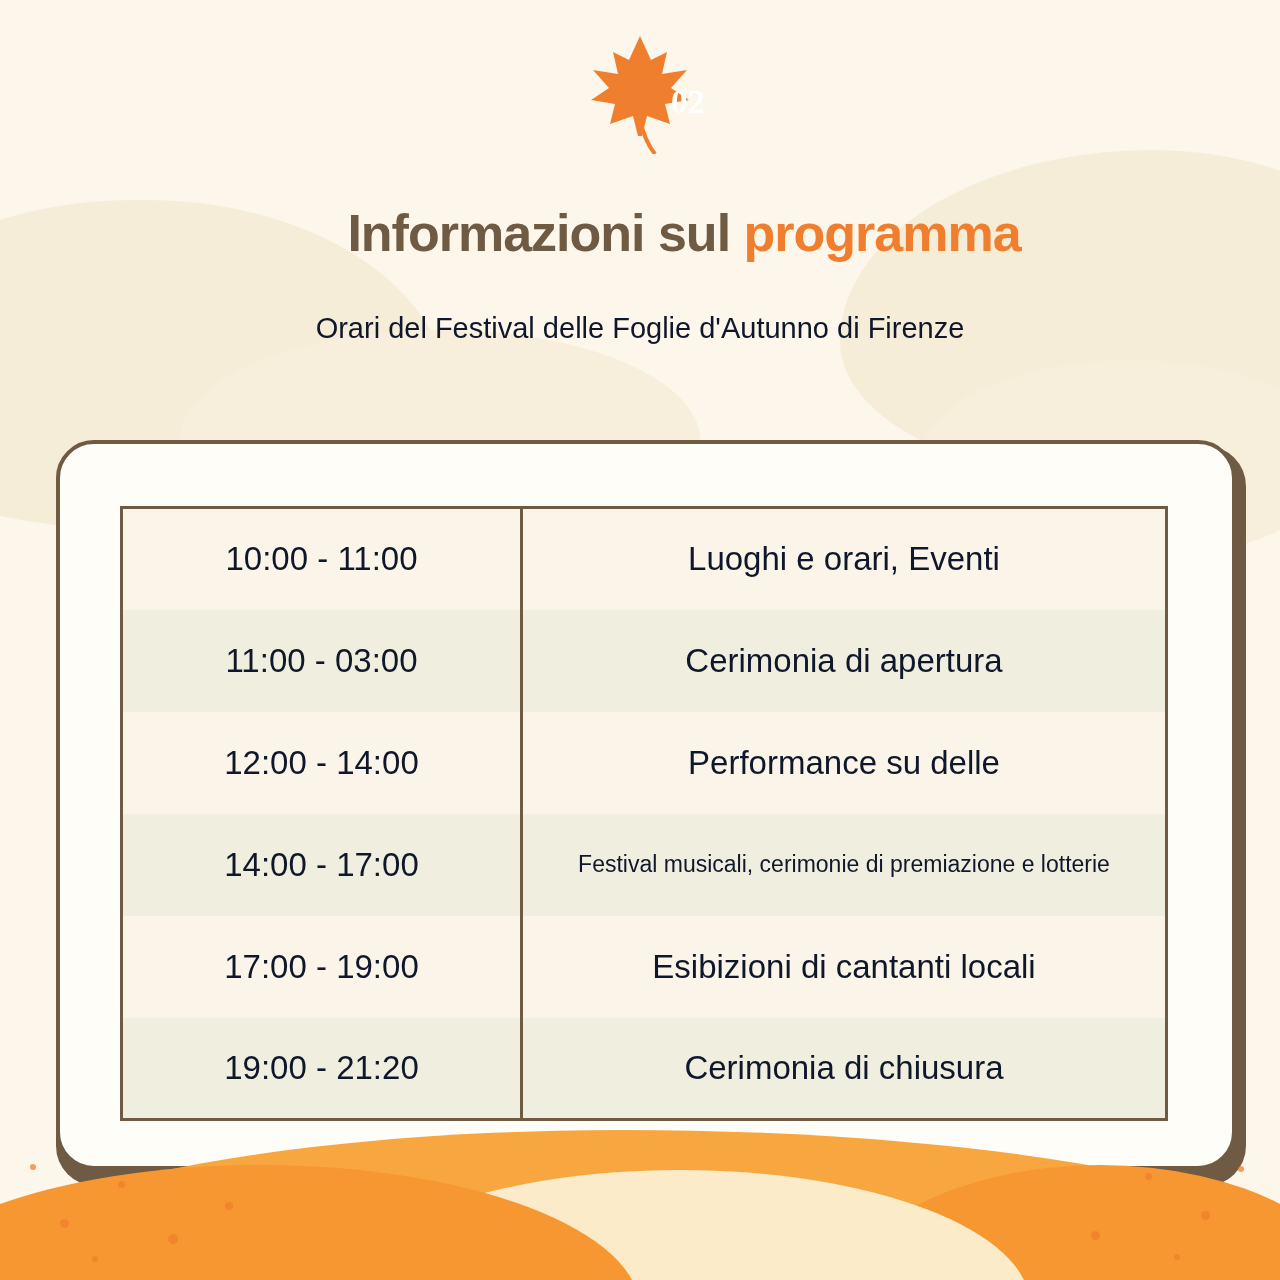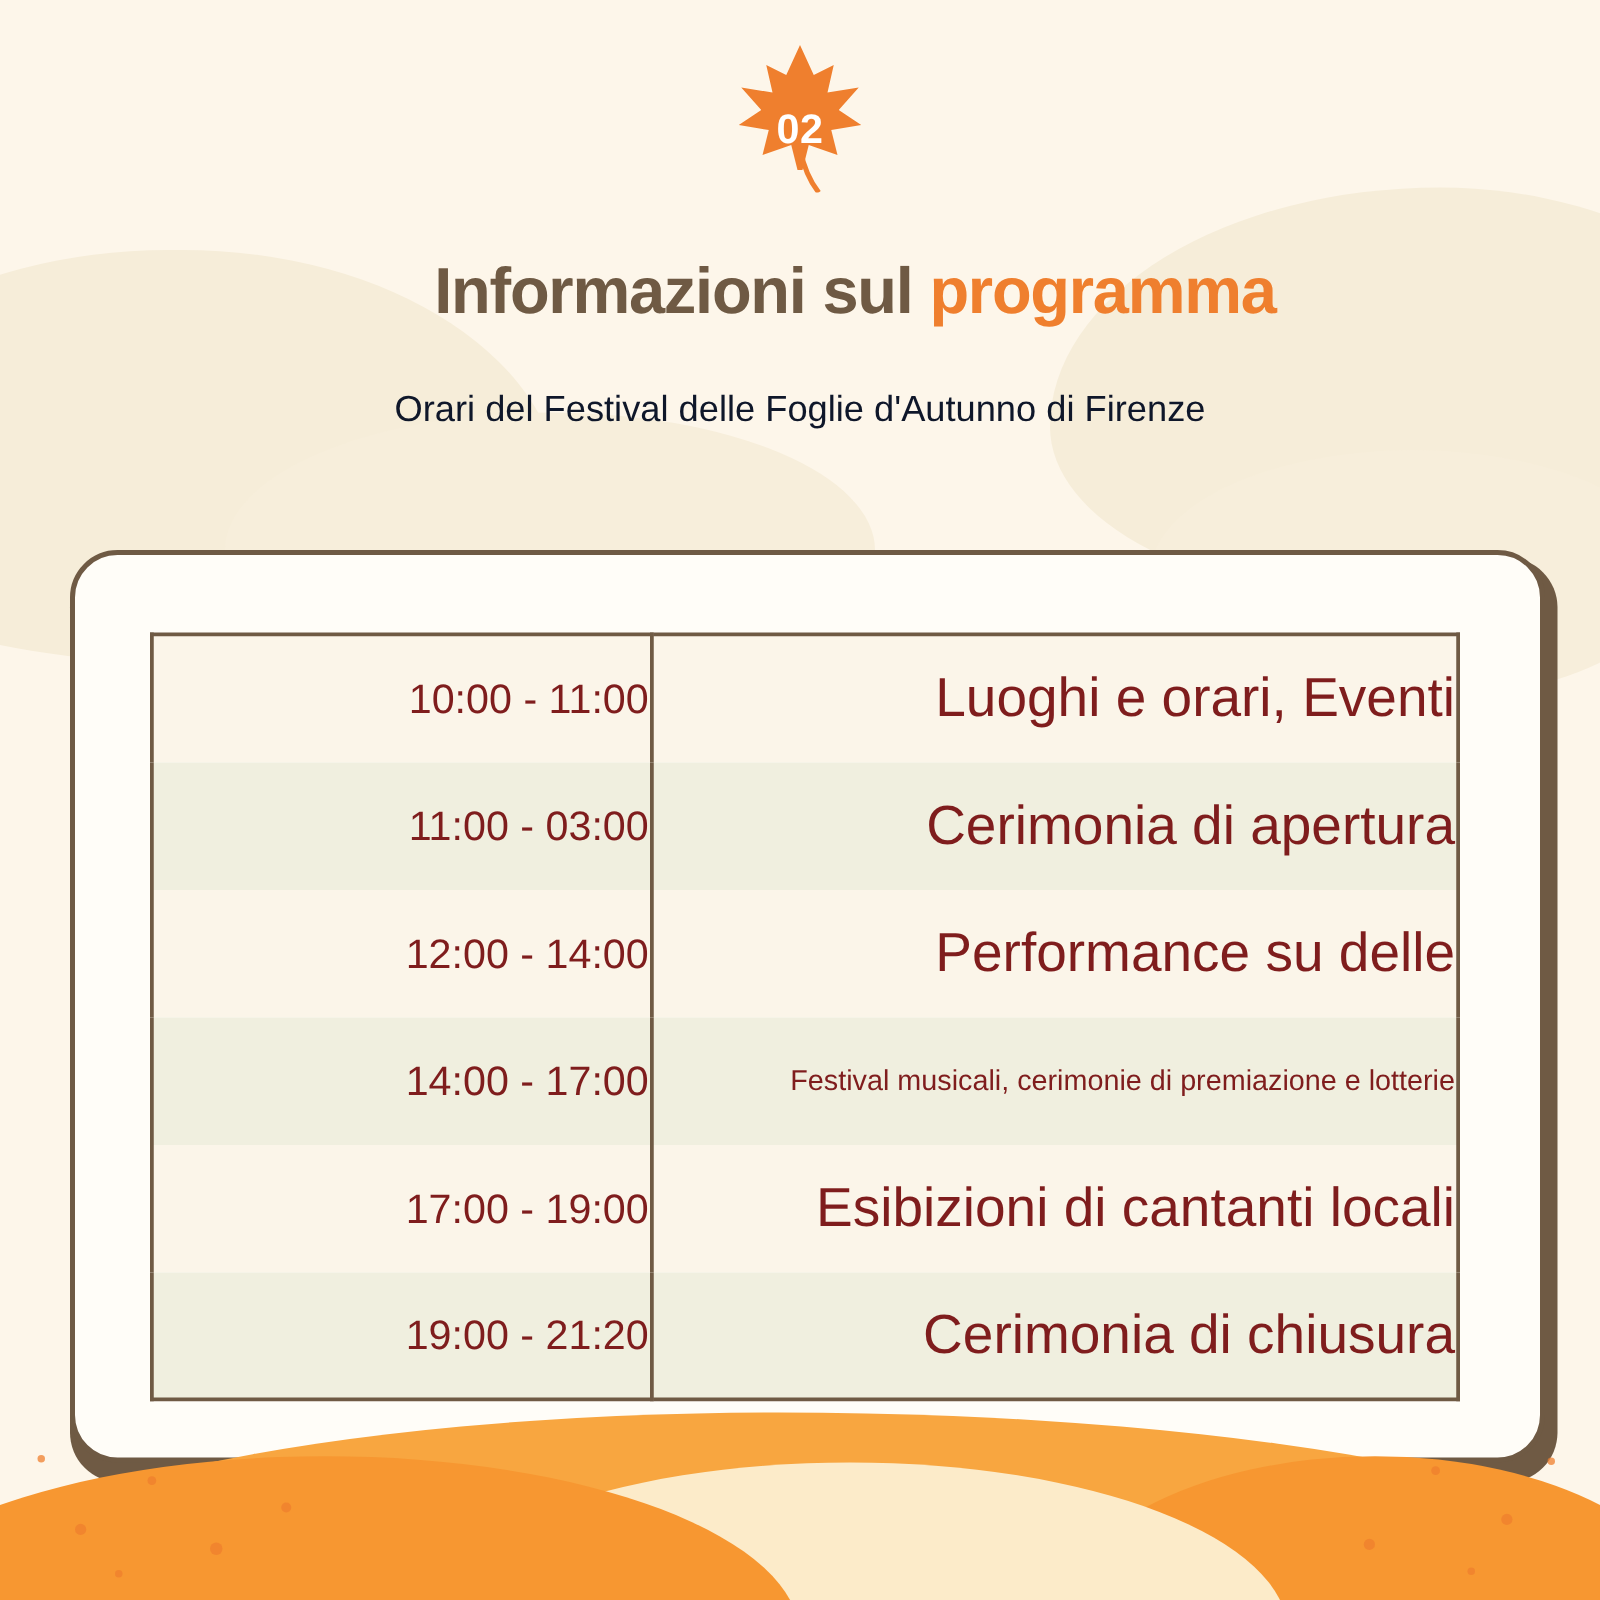--- a/index.html
+++ b/index.html
@@ -120,25 +120,26 @@
     top: 24px;
     width: 130px;
     height: 130px;
   }
   .leaf-badge svg { display:block; }
   .leaf-number {
     position: absolute;
     top: 60px;
     left: 0;
     width: 130px;
-    text-align: center;
+    text-align: right;
     font-size: 33px;
     font-weight: 700;
     color: #ffffff;
     letter-spacing: .5px;
+    font-family: Liberation Serif, serif;
   }
 
   .title {
     position: absolute;
     top: 168px;
     left: 0;
     width: 1280px;
     text-align: center;
     font-size: 52px;
     font-weight: 700;
@@ -190,33 +191,33 @@
     table-layout: fixed;
   }
   .table tr {
     height: 102px;
   }
   .table tr:nth-child(odd) td { background: #fbf5e9; }
   .table tr:nth-child(even) td { background: #f0efdf; }
   .table td {
     border-left: 3px solid #6f5a44;
     border-right: 3px solid #6f5a44;
-    text-align: right;
-    color: #7f1d1d;
+    text-align: center;
+    color: #0f172a;
     vertical-align: middle;
   }
   .table tr:first-child td { border-top: 3px solid #6f5a44; }
   .table tr:last-child td { border-bottom: 3px solid #6f5a44; }
   .col-time {
     width: 395px;
     font-size: 33px;
     border-right: 3px solid #6f5a44;
   }
   .col-event {
-    font-size: 44px;
+    font-size: 33px;
   }
   .col-event.small {
     font-size: 23px;
   }
 </style>
 </head>
 <body>
 
 <div class="poster">
 

